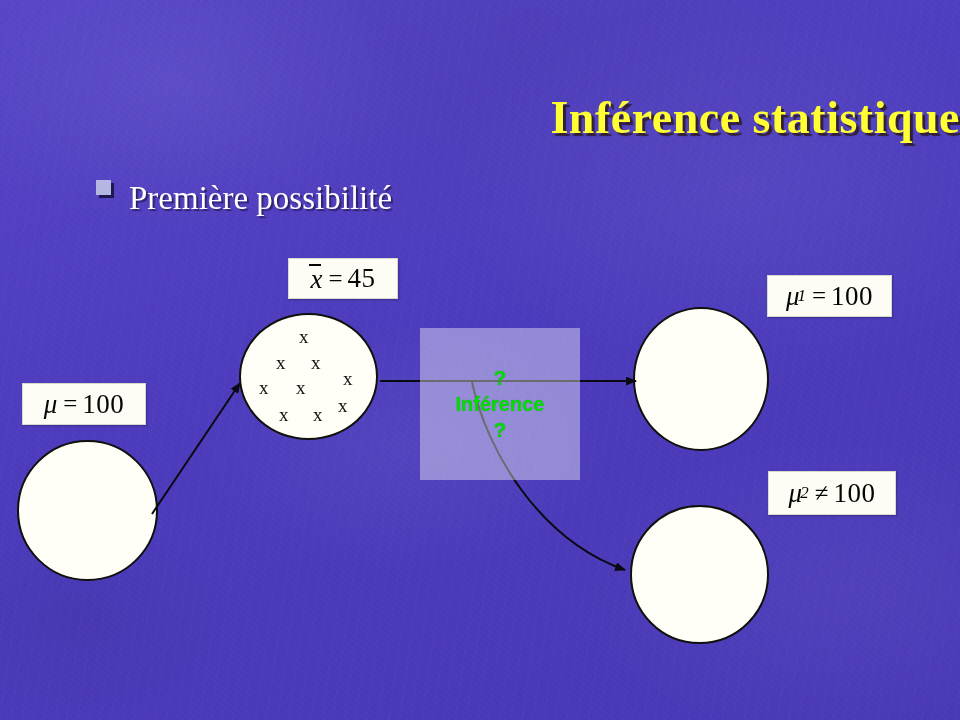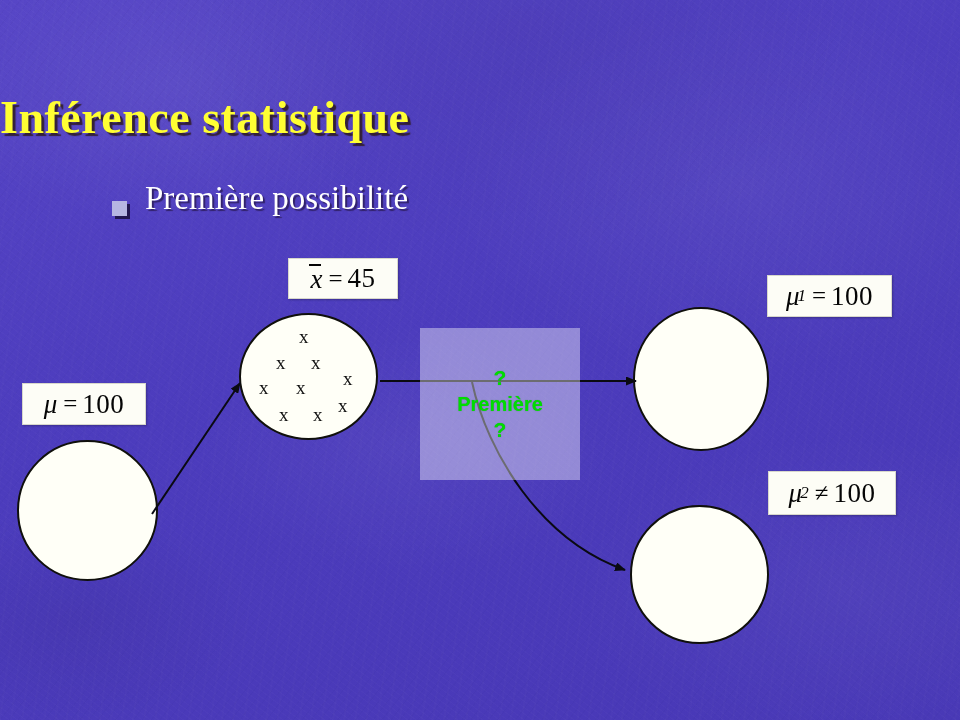--- a/index.html
+++ b/index.html
@@ -41,38 +41,38 @@
       repeating-linear-gradient(-52deg, rgba(0,0,0,0.035) 0px, rgba(0,0,0,0.035) 1px, rgba(0,0,0,0) 1px, rgba(0,0,0,0) 7px),
       repeating-linear-gradient(98deg, rgba(255,255,255,0.025) 0px, rgba(255,255,255,0.025) 2px, rgba(0,0,0,0) 2px, rgba(0,0,0,0) 11px);
   }
 
   
   #title {
     position: absolute;
     left: 0;
     top: 92px;
     width: 960px;
-    text-align: left;
+    text-align: right;
     font-family: "Liberation Serif", "DejaVu Serif", serif;
     font-weight: bold;
     font-size: 46px;
     line-height: 52px;
     color: #ffff33;
     letter-spacing: 0.5px;
     text-shadow: 3px 3px 1px rgba(40,20,10,0.75);
     white-space: nowrap;
   }
 
   
   #bullet-row {
     position: absolute;
-    left: 112px;
+    left: 96px;
     top: 180px;
     display: flex;
-    align-items: flex-end;
+    align-items: flex-start;
   }
   #bullet-square {
     width: 15px;
     height: 15px;
     background: #b6b6e2;
     box-shadow: 3px 3px 0px rgba(25,15,60,0.85);
     margin-right: 18px;
     flex: 0 0 auto;
   }
   #bullet-text {
@@ -230,21 +230,21 @@
 
     <line x1="152" y1="514" x2="240" y2="383" stroke="#0a0a12" stroke-width="2" marker-end="url(#ah)"></line>
 
     <line x1="380" y1="381" x2="636" y2="381" stroke="#0a0a12" stroke-width="2" marker-end="url(#ah)"></line>
 
     <path d="M472,382 C487,452 540,540 625,570" fill="none" stroke="#0a0a12" stroke-width="2" marker-end="url(#ah)"></path>
   </svg>
 
   <div id="inference-panel">
     <div class="inf-line inf-q">?</div>
-    <div class="inf-line">Première</div>
+    <div class="inf-line">Inférence</div>
     <div class="inf-line inf-q">?</div>
   </div>
 
   <div class="formula-box" id="box-mu-pop">
     <span class="mvar">μ</span>
     <span class="mop">=</span>
     <span class="mnum">100</span>
   </div>
 
   <div class="formula-box" id="box-xbar">

